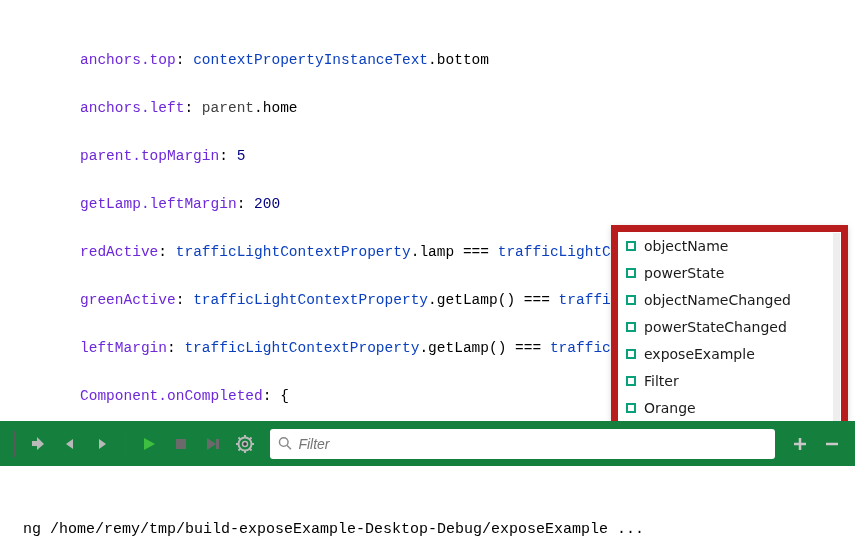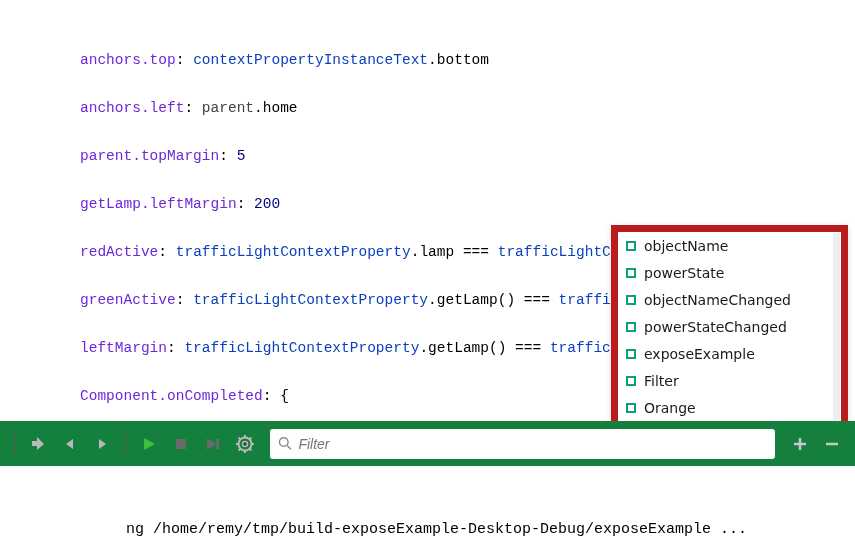--- a/index.html
+++ b/index.html
@@ -122,21 +122,20 @@
   left: 0;
   right: 0;
   height: 70px;
   background: #ffffff;
   font-family: "Liberation Mono", monospace;
   font-size: 15px;
   padding: 0 5px;
   padding-top: 38px;
   color: #000;
   white-space: pre;
-  text-align: center;
 }
 .edge-fade {
   position: absolute;
   top:0; left:0; right:0;
   height: 12px;
   background: linear-gradient(to bottom, rgba(255,255,255,0.6), transparent);
   pointer-events:none;
 }
 </style>
 </head>

